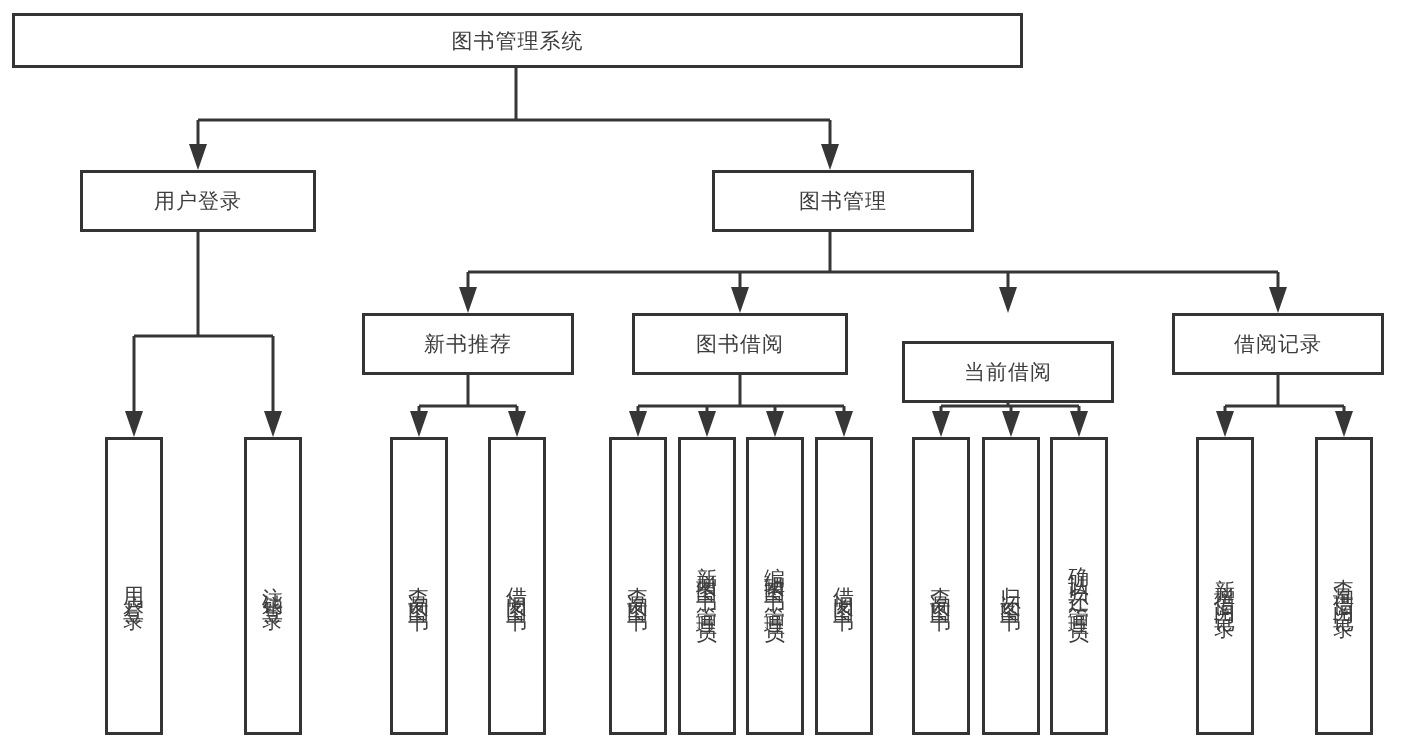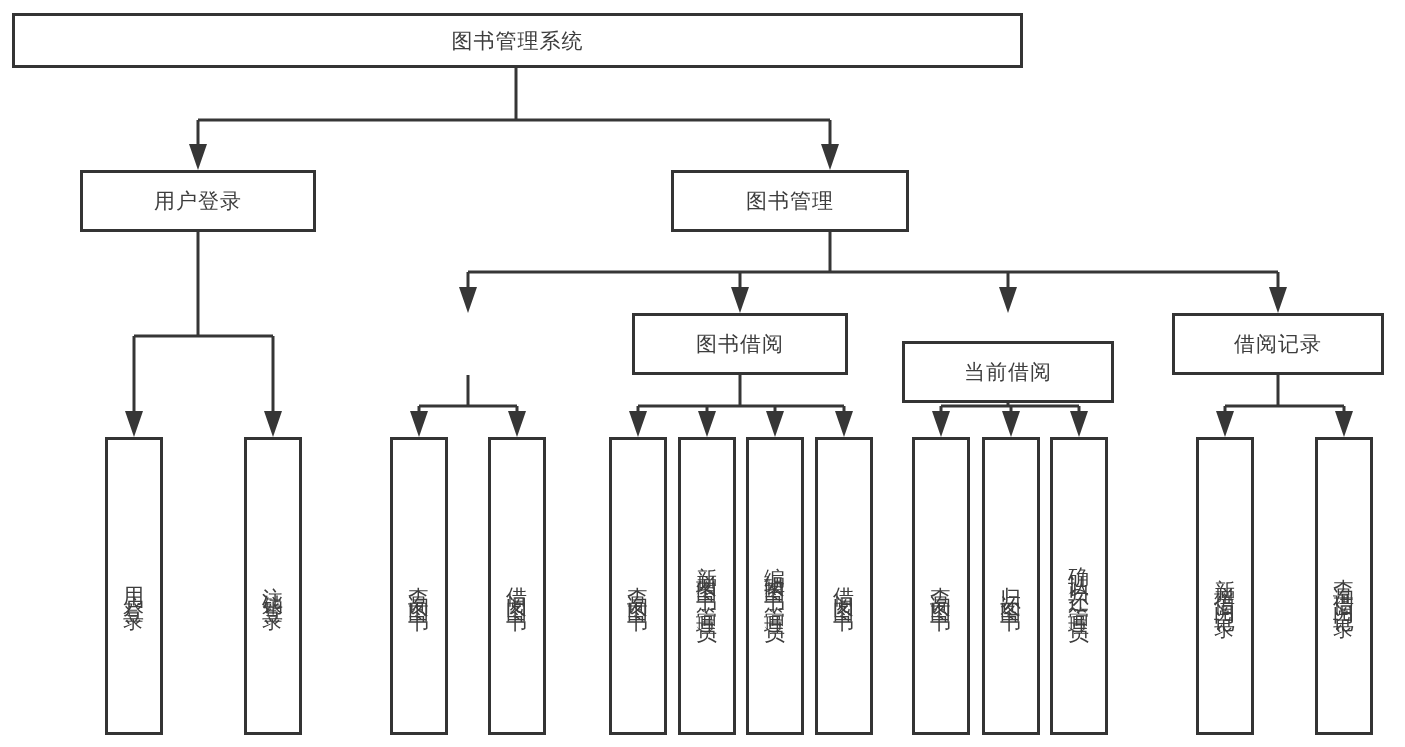--- a/index.html
+++ b/index.html
@@ -28,21 +28,21 @@
     writing-mode:vertical-rl;
     text-orientation:mixed;
     font-size:21px;
     letter-spacing:8px;
     line-height:1;
   }
   
   .n-root{left:12px;top:13px;width:1011px;height:55px;}
   
   .n-l2a{left:80px;top:170px;width:236px;height:62px;}
-  .n-l2b{left:671px;top:170px;width:238px;height:62px;}
+  .n-l2b{left:712px;top:170px;width:262px;height:62px;}
   
   .n-l3a{left:362px;top:313px;width:212px;height:62px;}
   .n-l3b{left:632px;top:313px;width:216px;height:62px;}
   .n-l3c{left:902px;top:313px;width:212px;height:62px;margin-top:28px;}
   .n-l3d{left:1172px;top:313px;width:212px;height:62px;}
   
   .leaf{top:437px;width:58px;height:298px;}
   .n-lv1{left:105px;}  .n-lv2{left:244px;}
   .n-lv3{left:390px;}  .n-lv4{left:488px;}
   .n-lv5{left:609px;}  .n-lv6{left:678px;}
@@ -130,20 +130,23 @@
     <span>图书管理系统</span>
   </div>
 
   <div class="box hbox n-l2a">
     <span>用户登录</span>
   </div>
   <div class="box hbox n-l2b">
     <span>图书管理</span>
   </div>
 
+  <div class="box hbox n-l3a">
+    <span>新书推荐</span>
+  </div>
   <div class="box hbox n-l3b">
     <span>图书借阅</span>
   </div>
   <div class="box hbox n-l3c">
     <span>当前借阅</span>
   </div>
   <div class="box hbox n-l3d">
     <span>借阅记录</span>
   </div>
 

